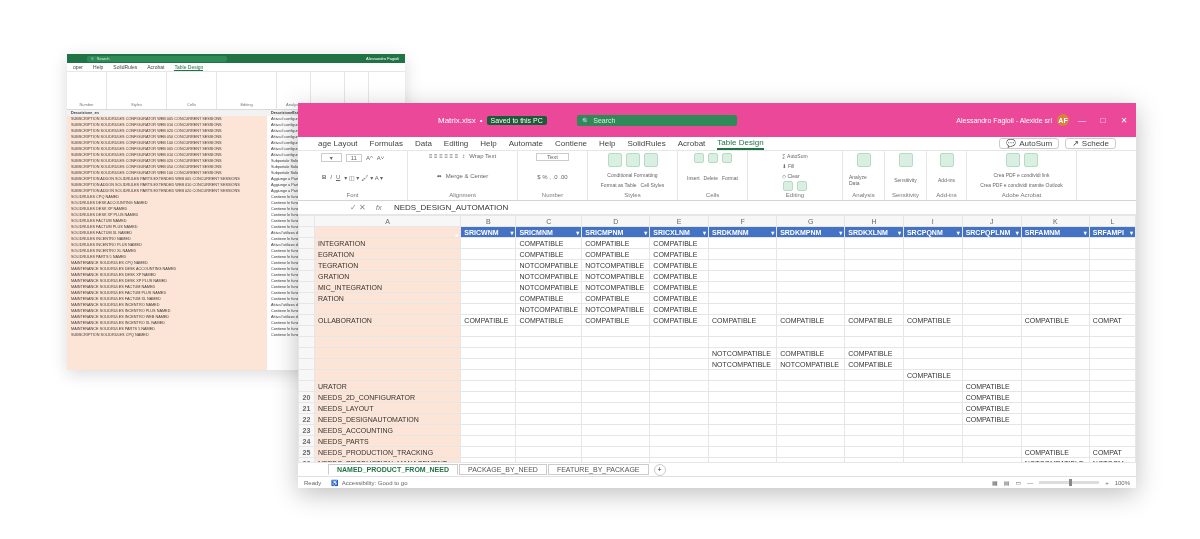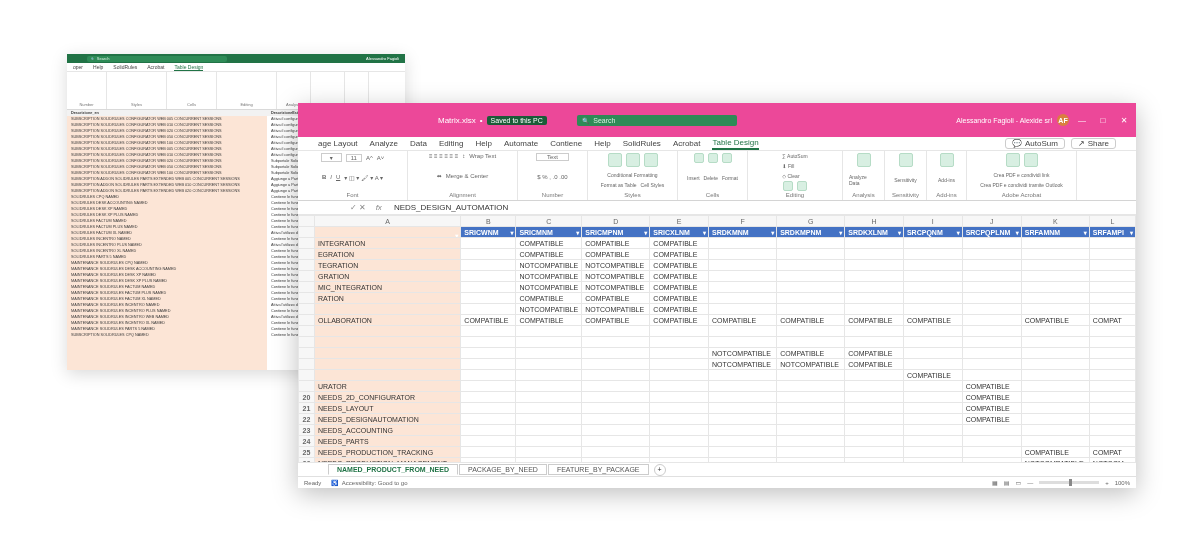--- a/index.html
+++ b/index.html
@@ -205,33 +205,33 @@
     <div class="right">
       <span class="usr">Alessandro Fagioli - Alexide srl</span>
       <span class="badge">AF</span>
       <span class="winbtn">—</span>
       <span class="winbtn">□</span>
       <span class="winbtn">✕</span>
     </div>
   </div>
   <div class="tabs2">
     <span>age Layout</span>
-    <span>Analyze</span>
+    <span>Formulas</span>
     <span>Data</span>
     <span>Editing</span>
     <span>Help</span>
     <span>Automate</span>
     <span>Contiene</span>
     <span>Help</span>
     <span>SolidRules</span>
     <span>Acrobat</span>
     <span class="active">Table Design</span>
     <div class="rt">
       <span class="pill">💬 <span>AutoSum</span></span>
-      <span class="pill">↗ <span>Share</span></span>
+      <span class="pill">↗ <span>Schede</span></span>
     </div>
   </div>
   <div class="ribbon2">
     <div class="rgrp" style="width:110px">
       <div class="top">
           <span style="border:1px solid #ccc;padding:0 8px">▾</span>
           <span style="border:1px solid #ccc;padding:0 4px">11</span>
           <span>A^</span>
           <span>A˅</span>
         </div>

